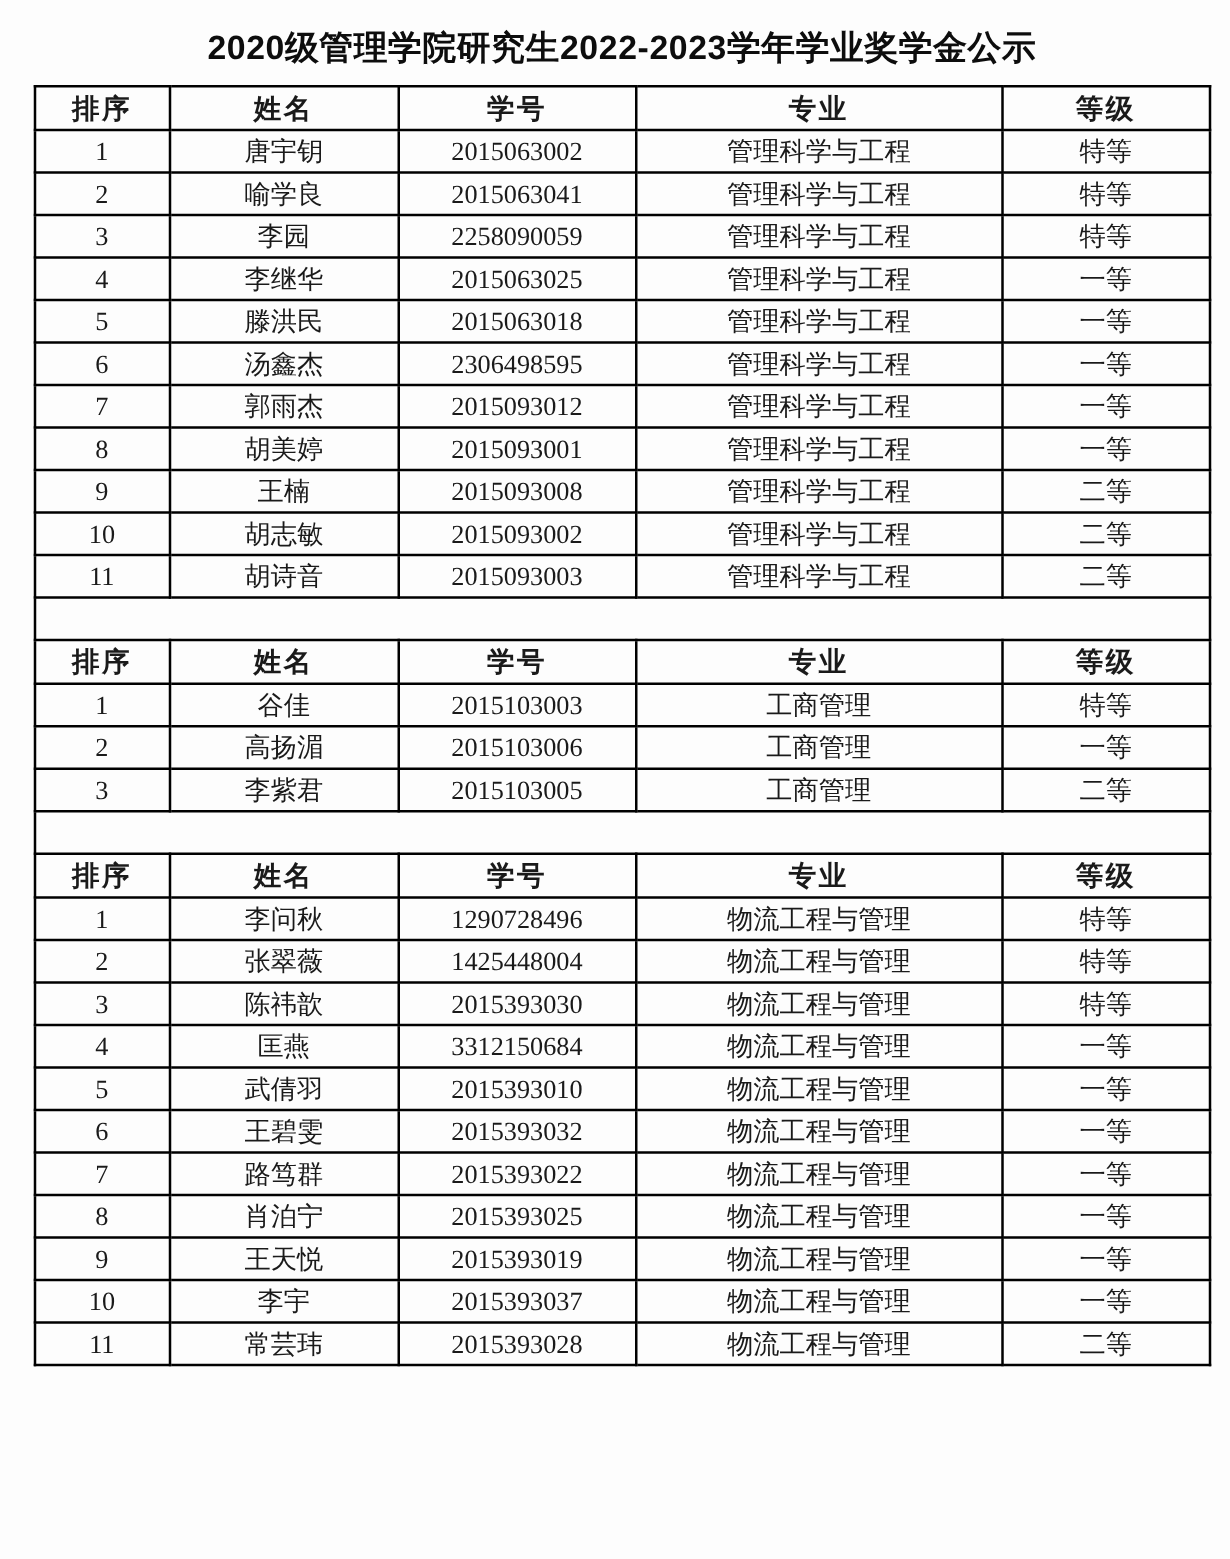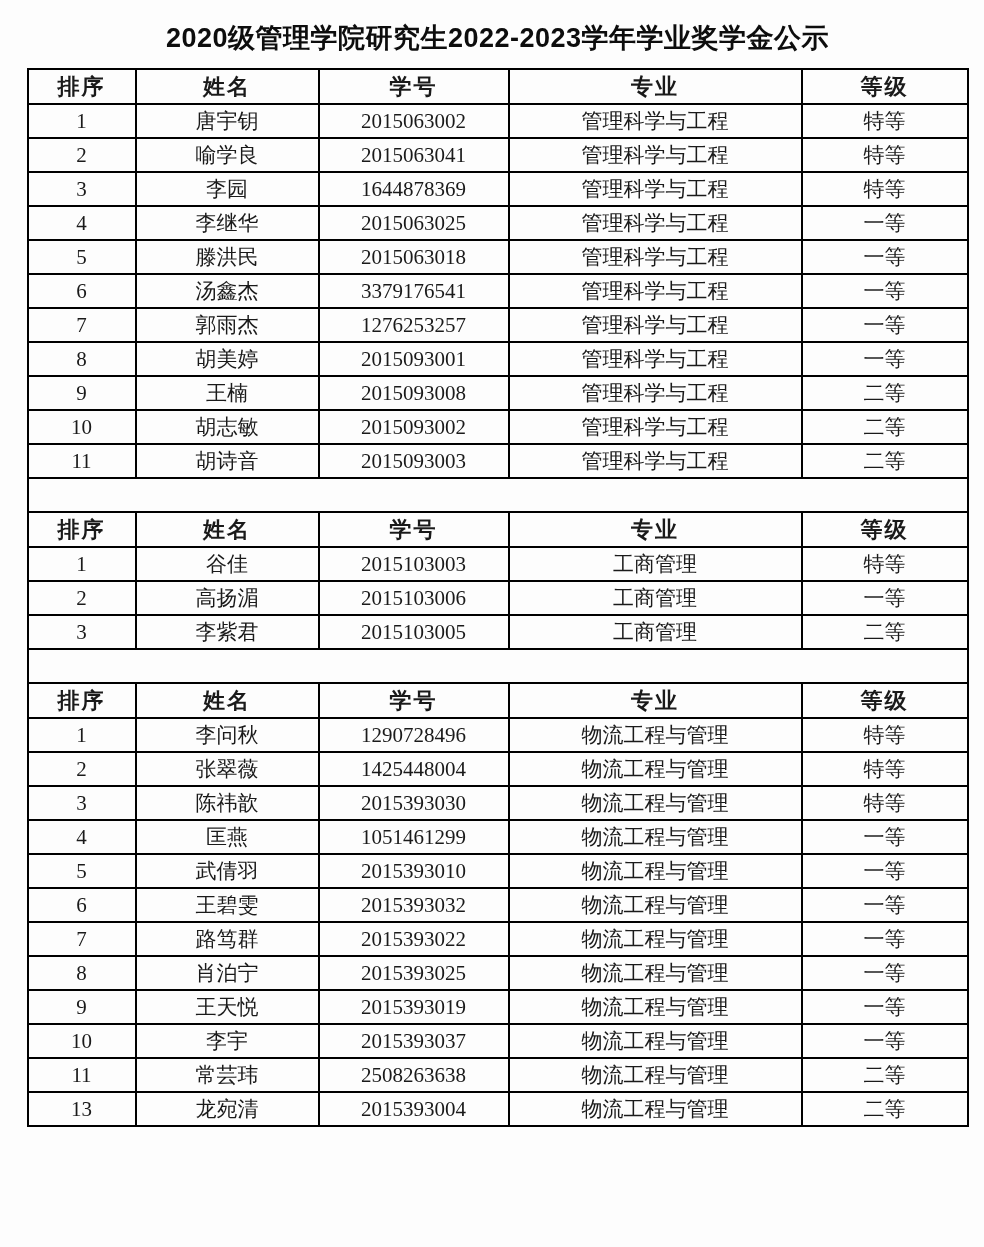--- a/index.html
+++ b/index.html
@@ -98,49 +98,49 @@
         <tr class="data-row">
           <td>2</td>
           <td>喻学良</td>
           <td>2015063041</td>
           <td>管理科学与工程</td>
           <td>特等</td>
         </tr>
         <tr class="data-row">
           <td>3</td>
           <td>李园</td>
-          <td>1644878369</td>
+          <td>2258090059</td>
           <td>管理科学与工程</td>
           <td>特等</td>
         </tr>
         <tr class="data-row">
           <td>4</td>
           <td>李继华</td>
           <td>2015063025</td>
           <td>管理科学与工程</td>
           <td>一等</td>
         </tr>
         <tr class="data-row">
           <td>5</td>
           <td>滕洪民</td>
           <td>2015063018</td>
           <td>管理科学与工程</td>
           <td>一等</td>
         </tr>
         <tr class="data-row">
           <td>6</td>
           <td>汤鑫杰</td>
-          <td>3379176541</td>
+          <td>2306498595</td>
           <td>管理科学与工程</td>
           <td>一等</td>
         </tr>
         <tr class="data-row">
           <td>7</td>
           <td>郭雨杰</td>
-          <td>1276253257</td>
+          <td>2015093012</td>
           <td>管理科学与工程</td>
           <td>一等</td>
         </tr>
         <tr class="data-row">
           <td>8</td>
           <td>胡美婷</td>
           <td>2015093001</td>
           <td>管理科学与工程</td>
           <td>一等</td>
         </tr>
@@ -223,21 +223,21 @@
         <tr class="data-row">
           <td>3</td>
           <td>陈祎歆</td>
           <td>2015393030</td>
           <td>物流工程与管理</td>
           <td>特等</td>
         </tr>
         <tr class="data-row">
           <td>4</td>
           <td>匡燕</td>
-          <td>1051461299</td>
+          <td>3312150684</td>
           <td>物流工程与管理</td>
           <td>一等</td>
         </tr>
         <tr class="data-row">
           <td>5</td>
           <td>武倩羽</td>
           <td>2015393010</td>
           <td>物流工程与管理</td>
           <td>一等</td>
         </tr>
@@ -272,26 +272,19 @@
         <tr class="data-row">
           <td>10</td>
           <td>李宇</td>
           <td>2015393037</td>
           <td>物流工程与管理</td>
           <td>一等</td>
         </tr>
         <tr class="data-row">
           <td>11</td>
           <td>常芸玮</td>
-          <td>2508263638</td>
-          <td>物流工程与管理</td>
-          <td>二等</td>
-        </tr>
-        <tr class="data-row">
-          <td>13</td>
-          <td>龙宛清</td>
-          <td>2015393004</td>
+          <td>2015393028</td>
           <td>物流工程与管理</td>
           <td>二等</td>
         </tr>
       </tbody>
   </table>
 </div>
 
 </body></html>

